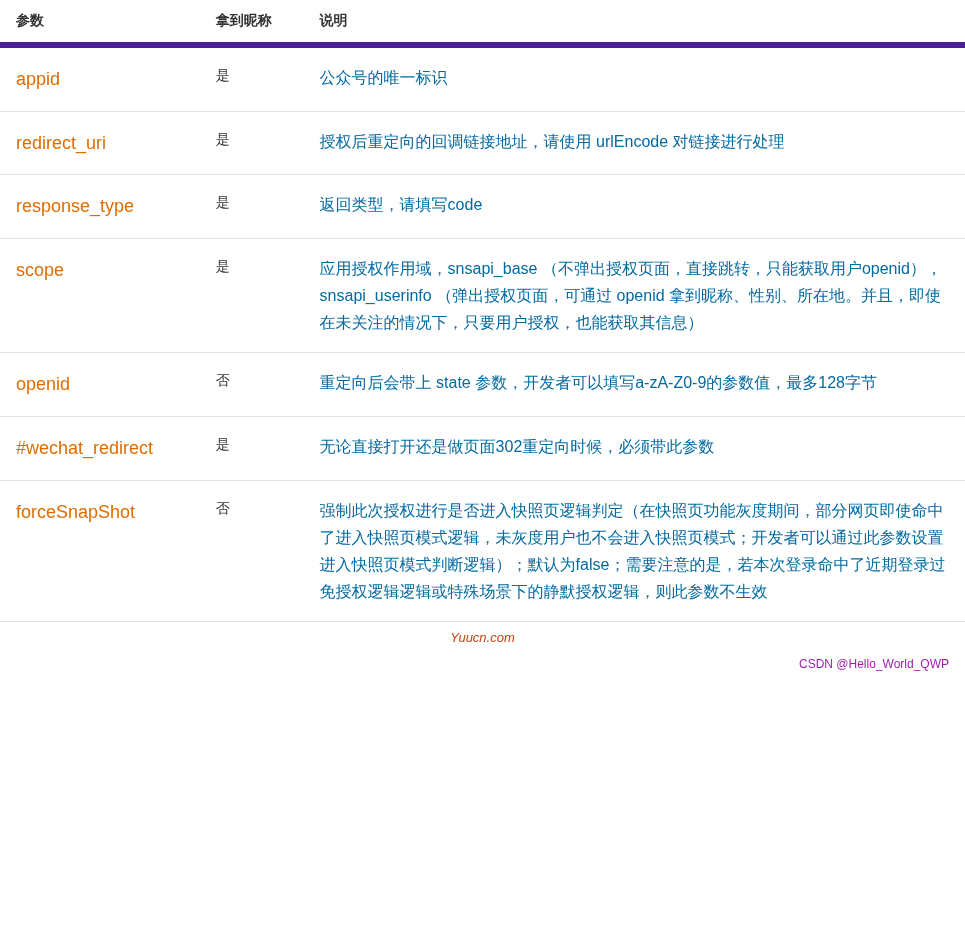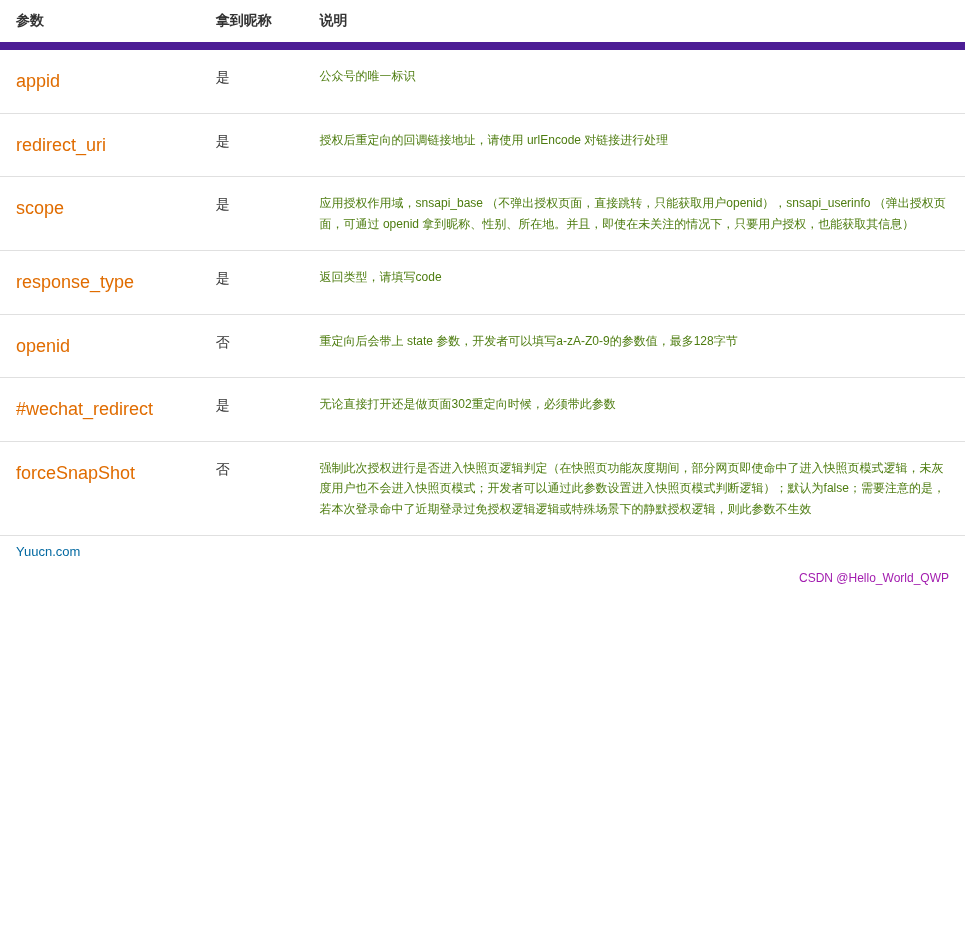--- a/index.html
+++ b/index.html
@@ -12,21 +12,21 @@
     .table-container {
       width: 965px;
       min-height: 945px;
       background: #fff;
     }
     table {
       width: 100%;
       border-collapse: collapse;
     }
     thead tr {
-      border-bottom: 8px solid #4c1d95;
+      border-bottom: 6px solid #4c1d95;
       border-radius: 10px;
     }
     th {
       padding: 12px 16px;
       text-align: left;
       font-weight: bold;
       color: #333;
       font-size: 14px;
       background: #fff;
     }
@@ -42,29 +42,30 @@
       font-size: 18px;
       white-space: nowrap;
       min-width: 160px;
     }
     td.required {
       color: #333;
       white-space: nowrap;
       min-width: 80px;
     }
     td.description {
-      color: #4d7c0f;
-      font-size: 12px;
+      color: #0369a1;
+      font-size: 16px;
       max-width: 560px;
     }
     .watermark {
-      text-align: left;
+      text-align: center;
       padding: 8px 16px;
-      color: #0369a1;
+      color: #c2410c;
       font-size: 13px;
+      font-style: italic;
     }
     .csdn-note {
       text-align: right;
       padding: 4px 16px 8px;
       color: #a21caf;
       font-size: 12px;
     }
   </style>
 </head>
 <body>
@@ -83,28 +84,28 @@
           <td class="param-name">appid</td>
           <td class="required">是</td>
           <td class="description">公众号的唯一标识</td>
         </tr>
         <tr>
           <td class="param-name">redirect_uri</td>
           <td class="required">是</td>
           <td class="description">授权后重定向的回调链接地址，请使用 urlEncode 对链接进行处理</td>
         </tr>
         <tr>
+          <td class="param-name">response_type</td>
+          <td class="required">是</td>
+          <td class="description">返回类型，请填写code</td>
+        </tr>
+        <tr>
           <td class="param-name">scope</td>
           <td class="required">是</td>
           <td class="description">应用授权作用域，snsapi_base （不弹出授权页面，直接跳转，只能获取用户openid），snsapi_userinfo （弹出授权页面，可通过 openid 拿到昵称、性别、所在地。并且，即使在未关注的情况下，只要用户授权，也能获取其信息）</td>
-        </tr>
-        <tr>
-          <td class="param-name">response_type</td>
-          <td class="required">是</td>
-          <td class="description">返回类型，请填写code</td>
         </tr>
         <tr>
           <td class="param-name">openid</td>
           <td class="required">否</td>
           <td class="description">重定向后会带上 state 参数，开发者可以填写a-zA-Z0-9的参数值，最多128字节</td>
         </tr>
         <tr>
           <td class="param-name">#wechat_redirect</td>
           <td class="required">是</td>
           <td class="description">无论直接打开还是做页面302重定向时候，必须带此参数</td>

